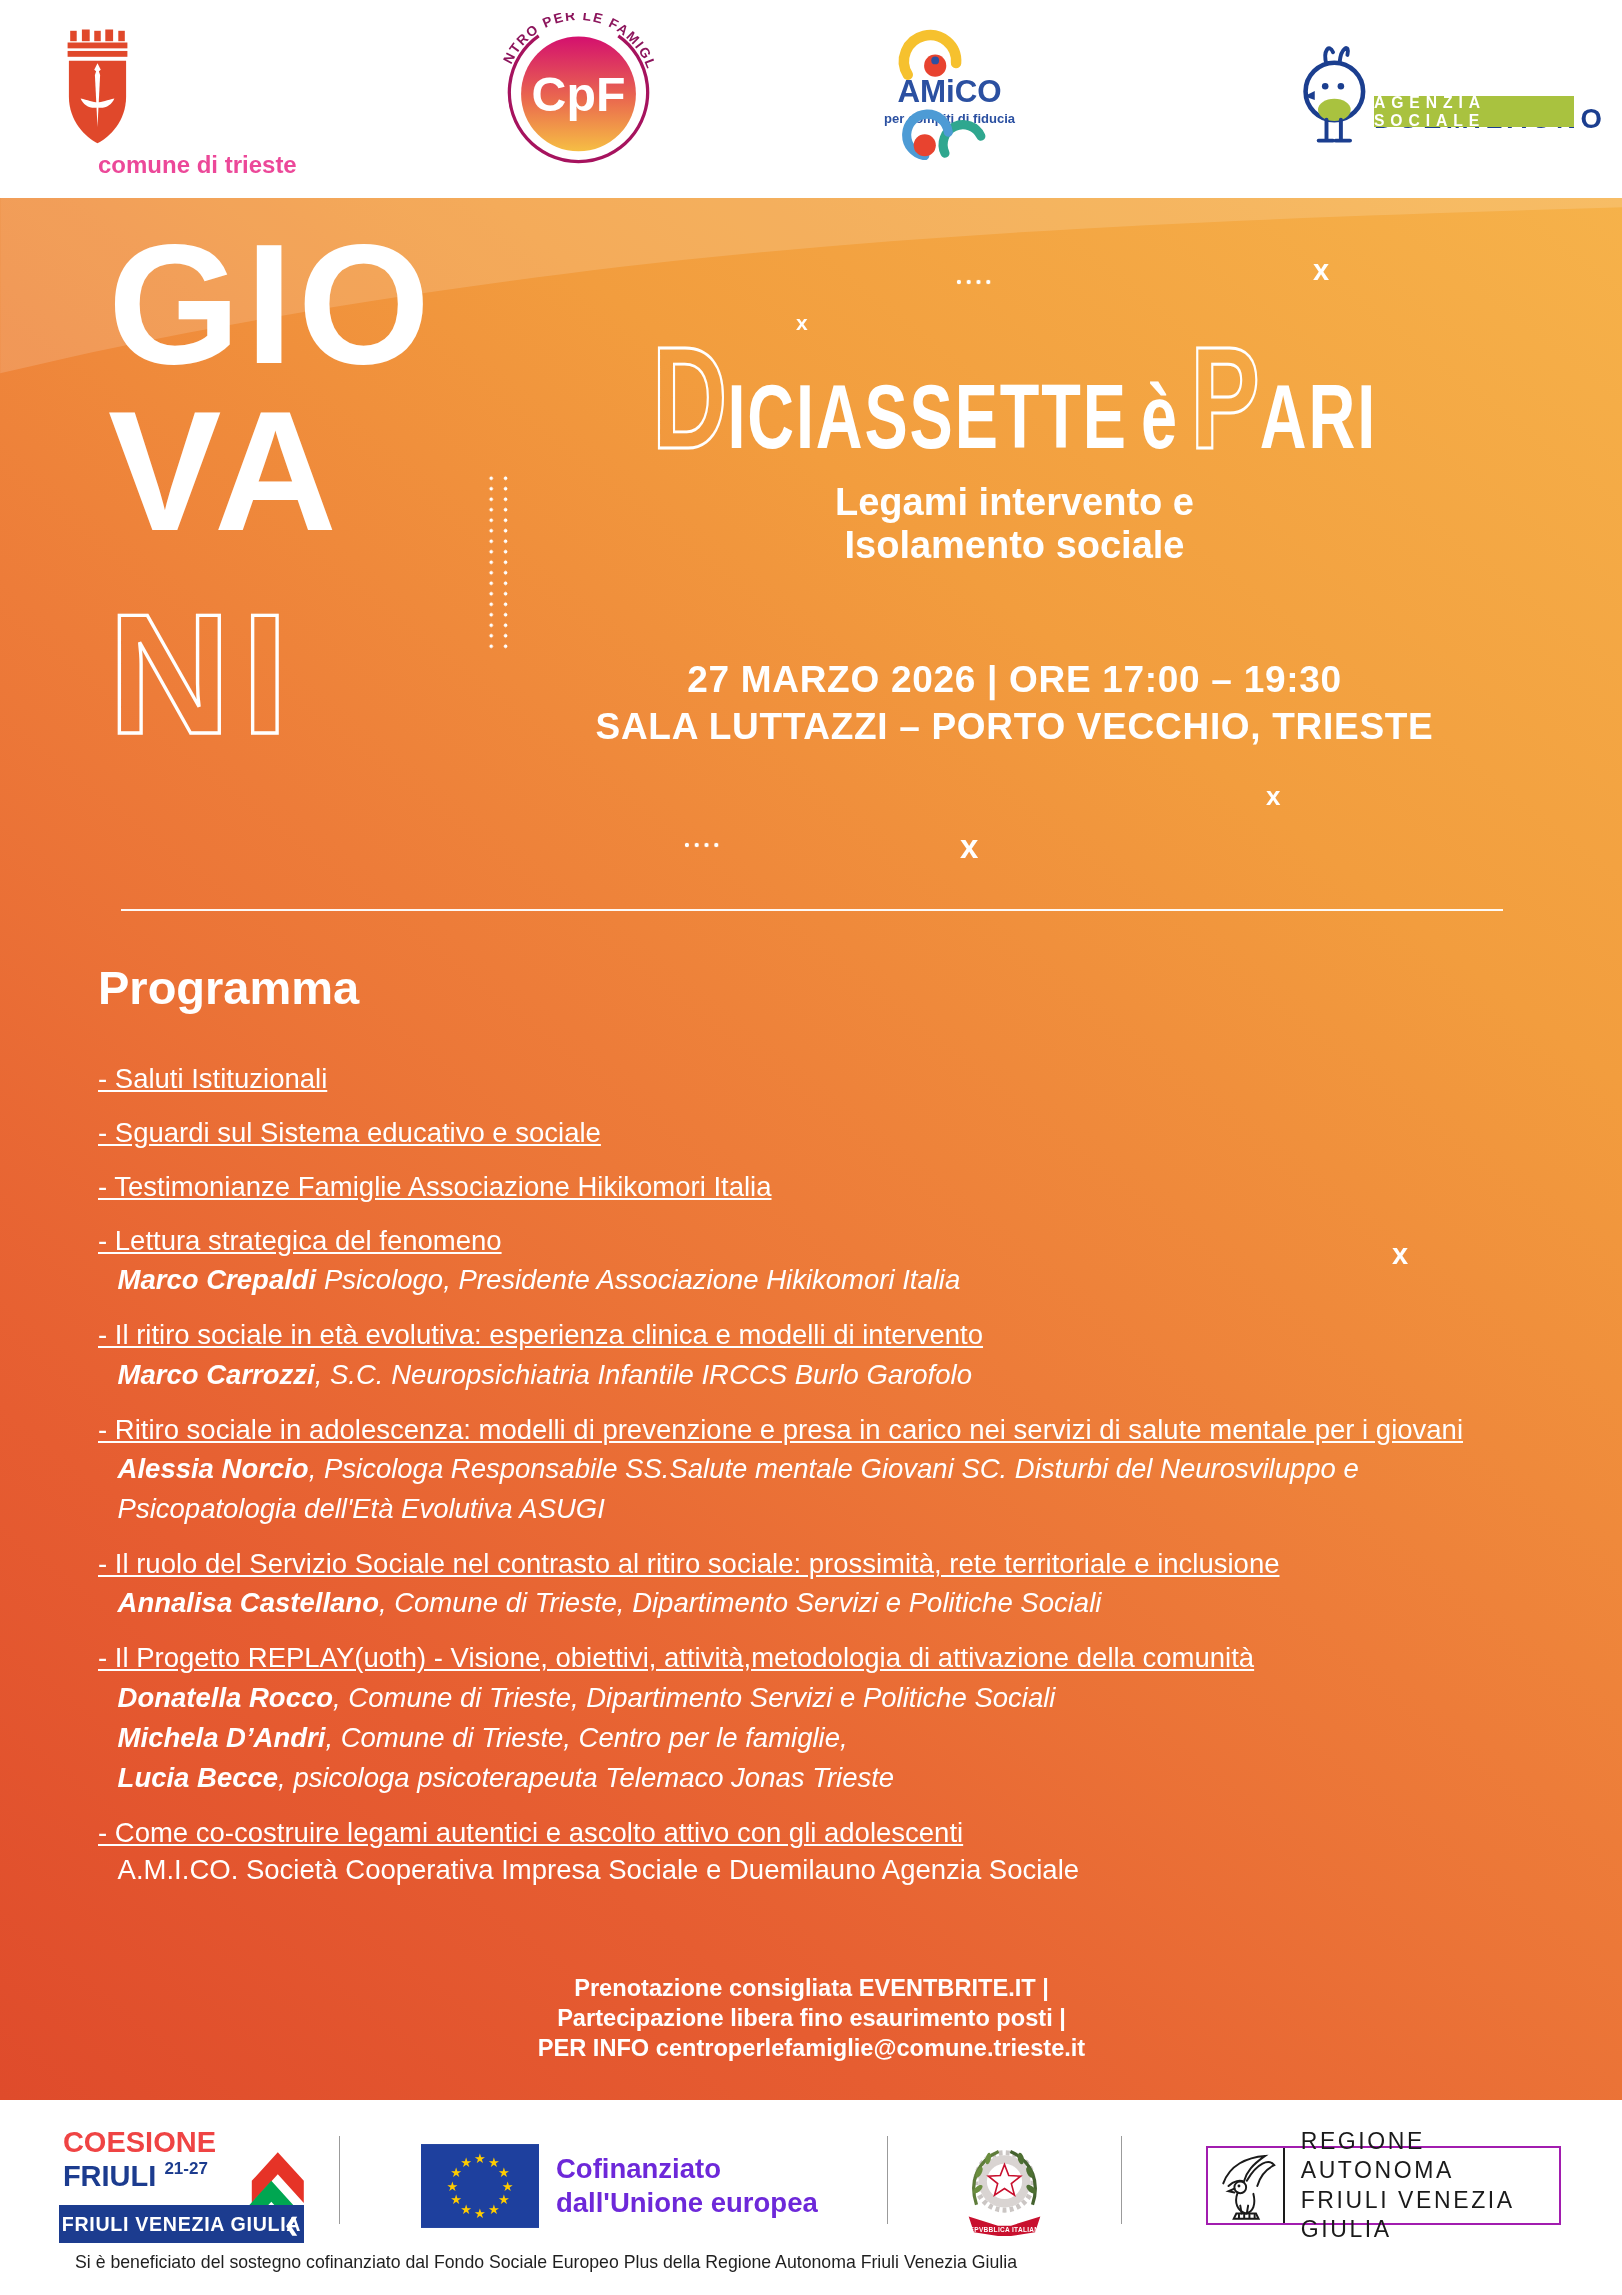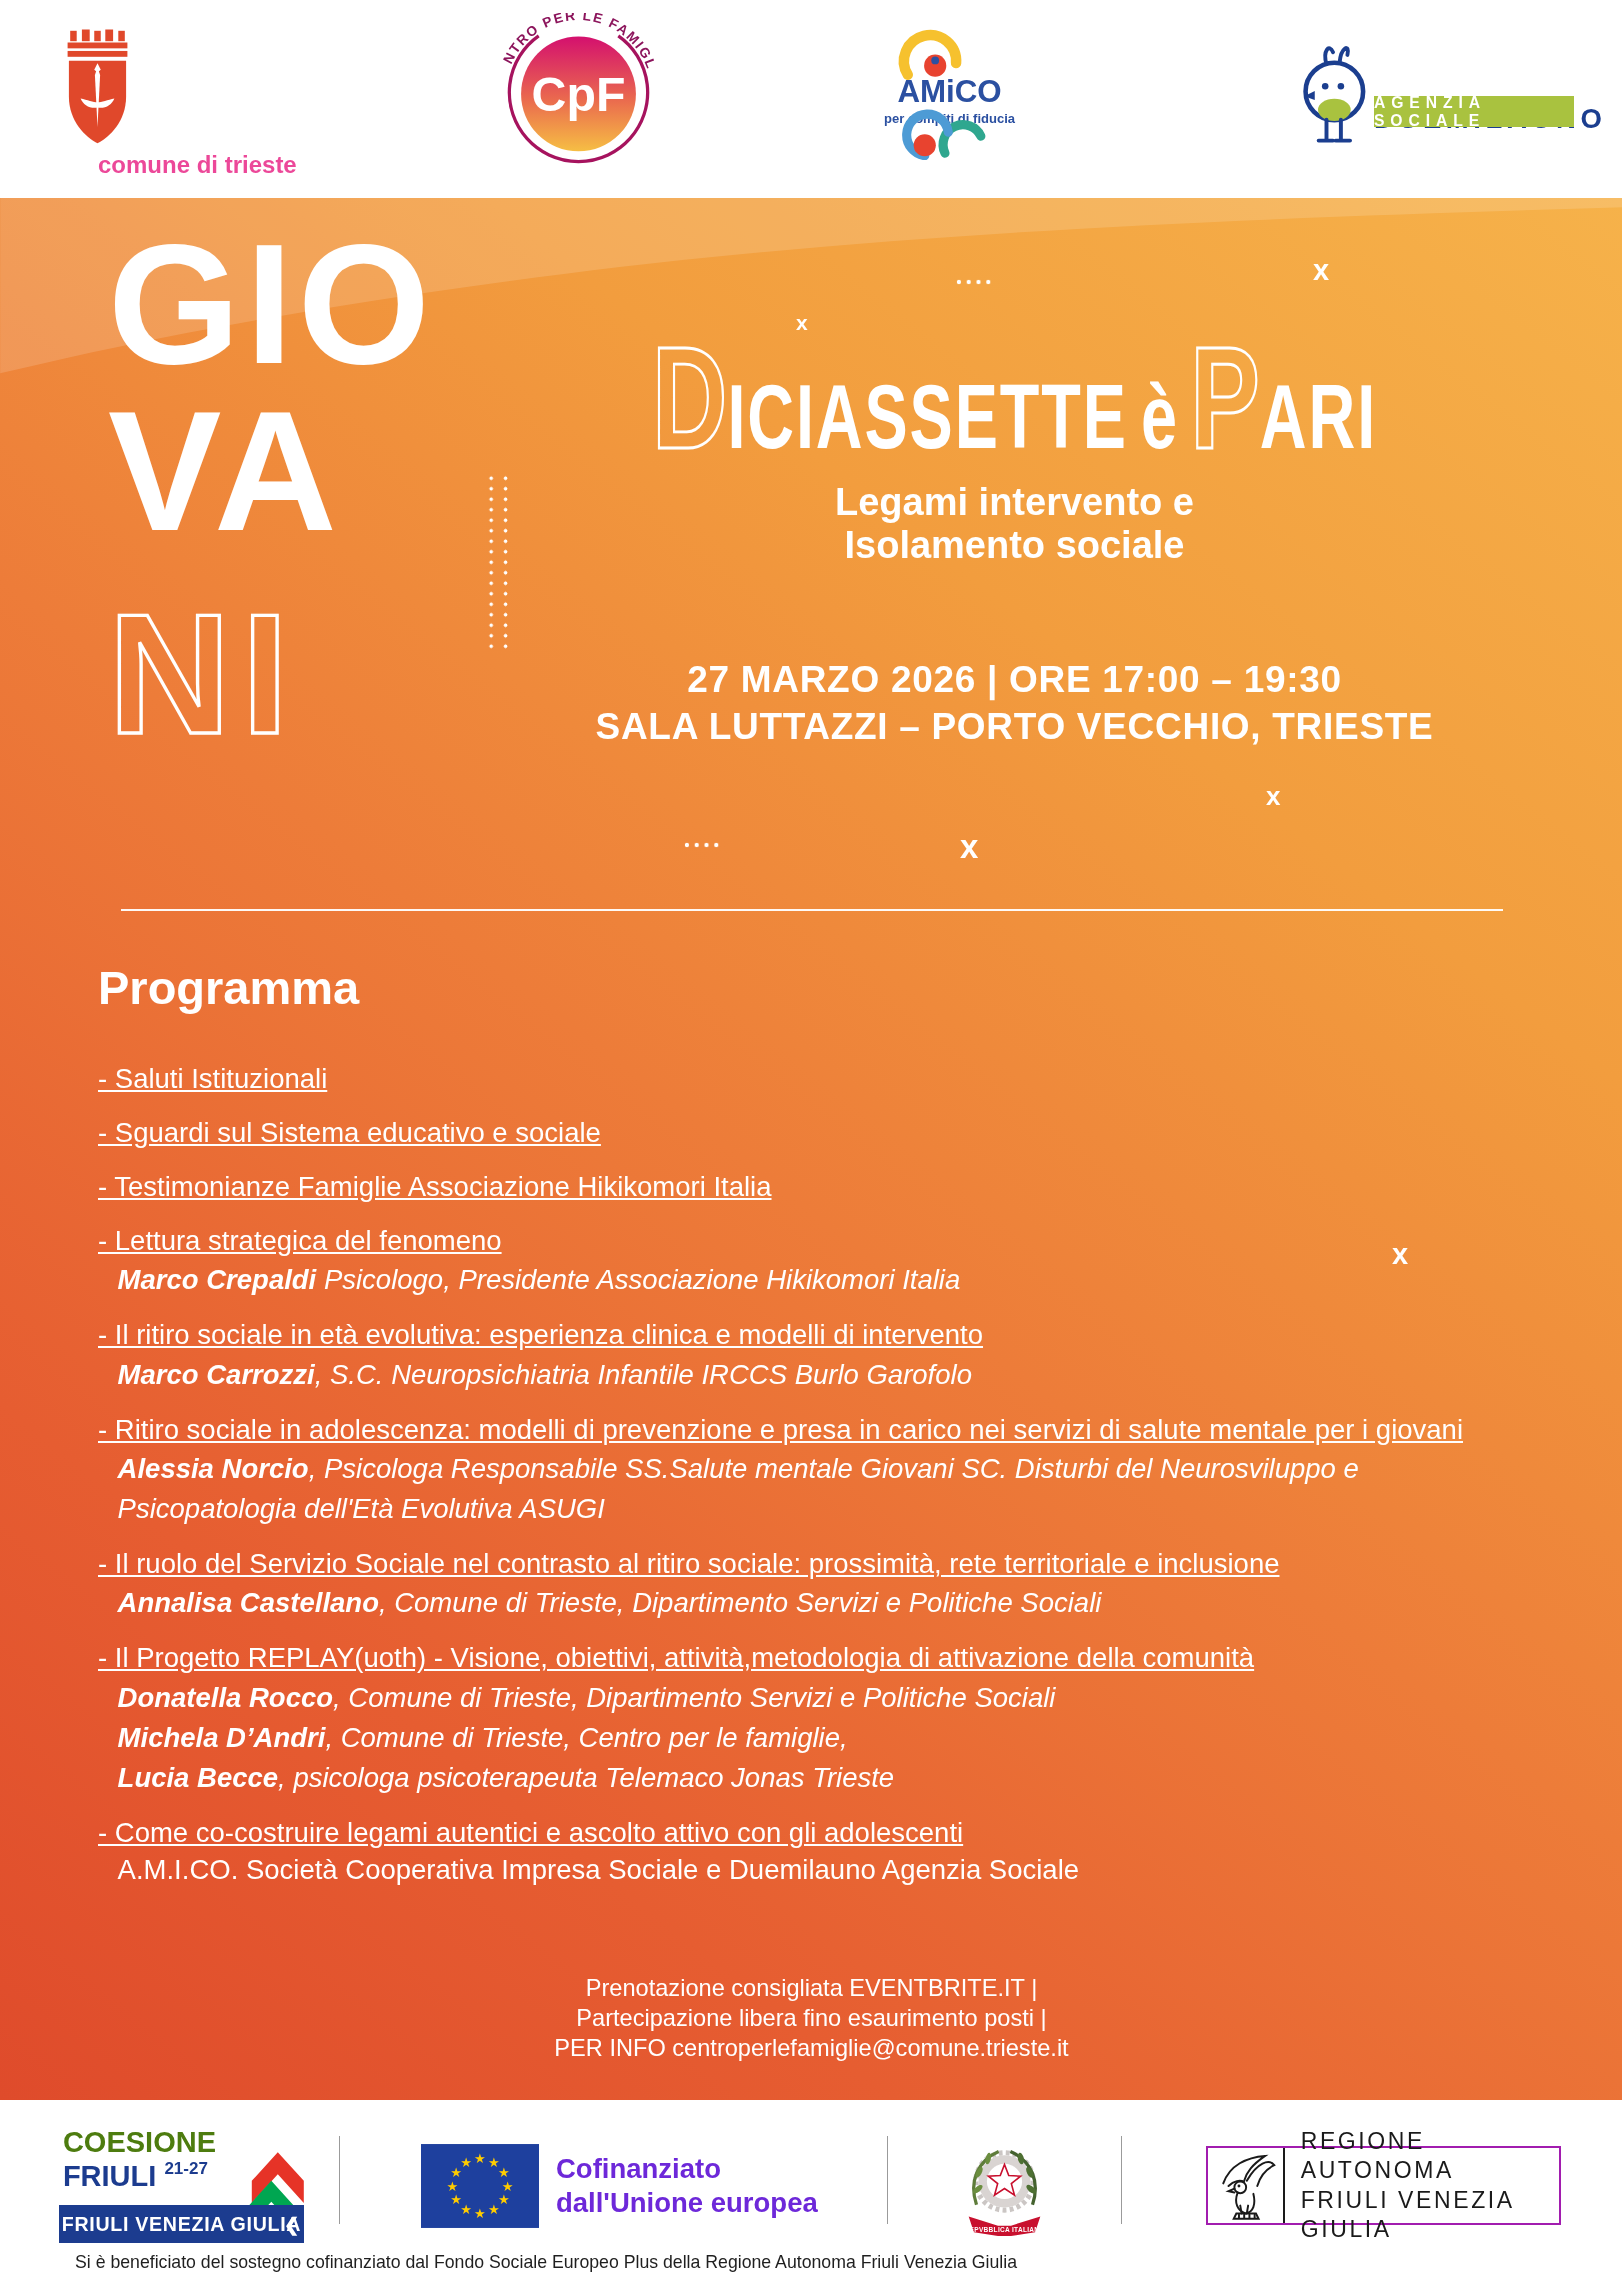--- a/index.html
+++ b/index.html
@@ -36,33 +36,33 @@
 
   .program-heading { position:absolute; left:98px; top:764px; font-size:47px; line-height:52px; font-weight:700; }
 
   .program-list { position:absolute; left:98px; top:862px; width:1485px; list-style:none; }
   .program-list li { margin-bottom:17px; }
   .p-text { font-size:27.5px; line-height:37px; padding-left:19.6px; text-indent:-19.6px;text-decoration:underline; }
   .p-speaker { font-size:27.5px; line-height:39px; padding-left:19.6px; font-style:italic; margin-top:1.3px; }
   .p-speaker b { font-style:italic; font-weight:700; }
   .p-extra { font-size:27.5px; line-height:37px; padding-left:19.6px; }
 
-  .booking { position:absolute; left:0; right:0; top:1775px; text-align:center; font-size:23.6px; line-height:30px; font-weight:400; }
+  .booking { position:absolute; left:0; right:0; top:1775px; text-align:center; font-size:23.6px; line-height:30px; font-weight:700; }
 
   
   .xmark { position:absolute; color:#fff; font-weight:700; line-height:1; }
   .dots4 { position:absolute; width:39px; height:5.9px;
            background-image:radial-gradient(circle,#fff 2px,transparent 2.4px); background-size:9.8px 5.9px; }
   .dotcol { position:absolute; left:484px; top:275px; width:30px; height:181px;
            background-image:radial-gradient(circle,#fff 1.7px,transparent 2.1px); background-size:14.4px 10.5px; }
 
   
   .footer { position:absolute; left:0; top:2100px; width:1623px; height:195px; background:#fff; }
   .coesione { position:absolute; left:59px; top:25px; width:281px; height:124px; }
-  .coes-l1 { position:absolute; left:3.9px; top:1.3px; font-size:29px; font-weight:700; color:#4d7c0f; }
+  .coes-l1 { position:absolute; left:3.9px; top:1.3px; font-size:29px; font-weight:700; color:#ef4444; }
   .coes-l2 { position:absolute; left:3.9px; top:34px; font-size:29px; font-weight:700; color:#1c3c8f; }
   .coes-sup { font-size:17px; vertical-align:11.8px; font-weight:700; }
   .coes-banner { position:absolute; left:0; top:80px; width:245px; height:38px; background:#1c3c8f; color:#fff;
                  font-size:19.6px; font-weight:700; display:flex; align-items:center; justify-content:center; letter-spacing:0.7px; }
   .coes-chevron { position:absolute; right:3.9px; top:8.5px; color:#fff; font-size:18.3px; font-weight:700; }
   .v-divider { position:absolute; top:36px; width:1.3px; height:88px; background:#9b9b9b; }
   .eu-flag { position:absolute; left:421px; top:44px; }
   .eu-text { position:absolute; left:556px; top:52px; font-size:27.5px; line-height:34px; font-weight:700; color:#6d28d9; }
   .regione-box { position:absolute; left:1206px; top:46px; width:355px; height:79px; border:2px solid #a21caf; display:flex; }
   .regione-eagle-cell { width:77px; border-right:2px solid #1a1a1a; display:flex; align-items:center; justify-content:center; }

